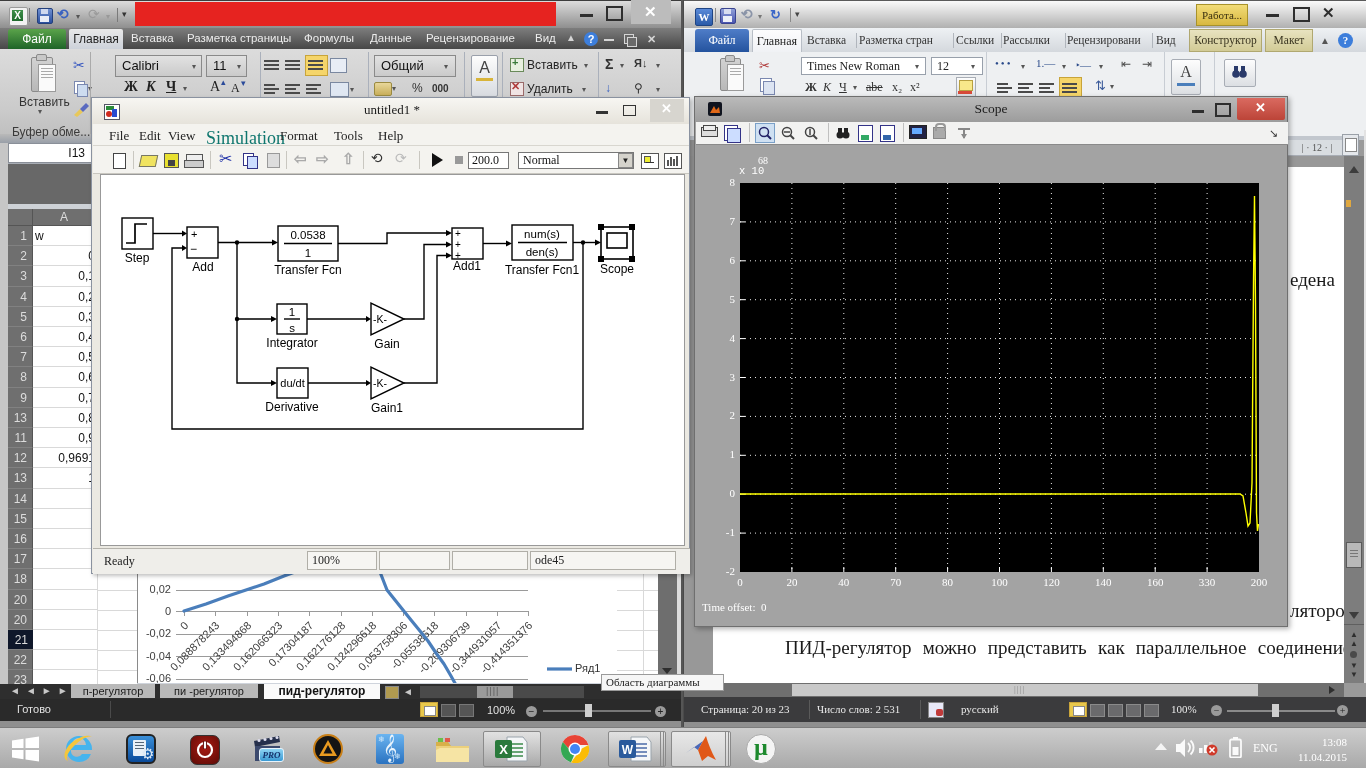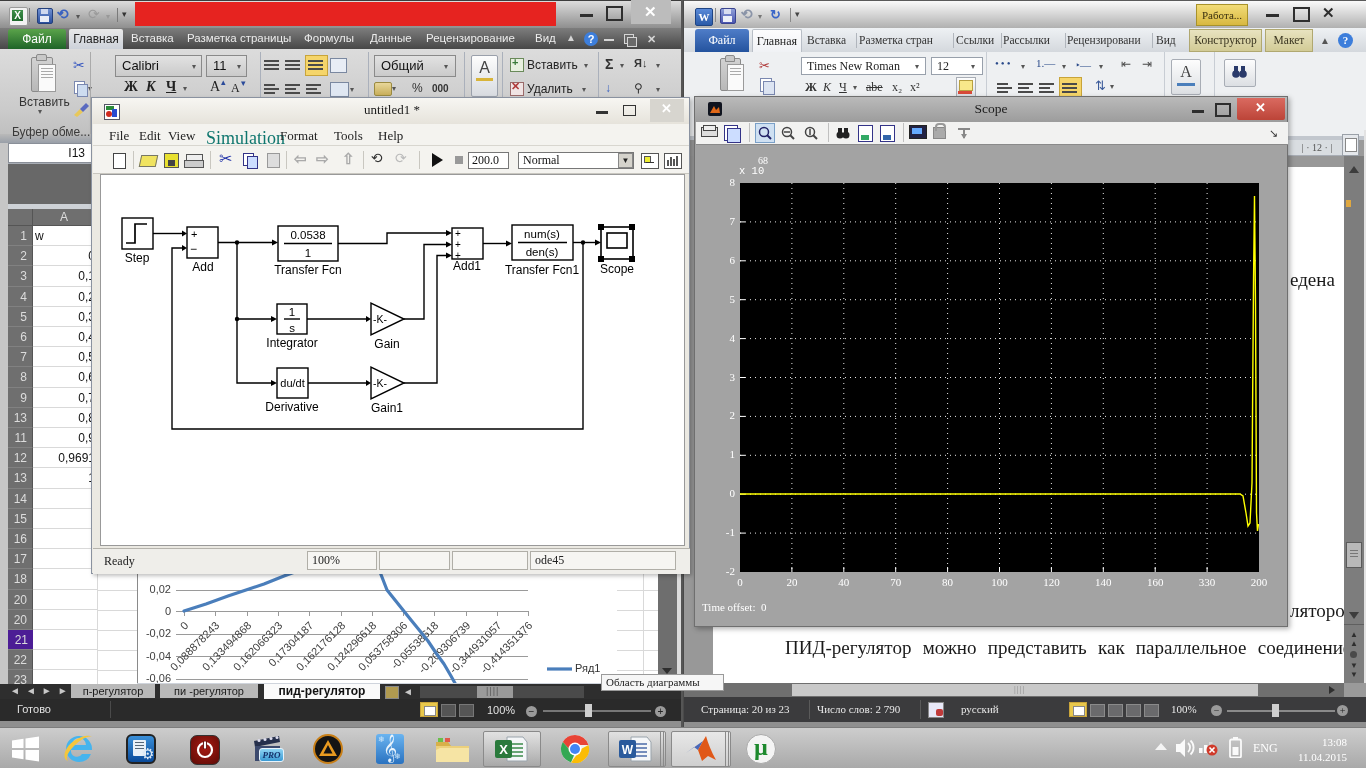--- a/index.html
+++ b/index.html
@@ -201,21 +201,21 @@
 <div class="a" style="left:8px;top:529.0px;width:25px;height:20.2px;background:#6f6f6f;border-right:1px solid #555;border-bottom:1px solid #818181;box-sizing:border-box;color:#dcdcdc;font-size:12px;text-align:right;line-height:20px;padding-right:5px;">16</div>
 <div class="a" style="left:33px;top:529.0px;width:64px;height:20.2px;background:#fff;border-bottom:1px solid #d9d9d9;box-sizing:border-box;color:#111;font-size:12px;text-align:right;line-height:20px;padding:0 2px;"></div>
 <div class="a" style="left:8px;top:549.2px;width:25px;height:20.2px;background:#6f6f6f;border-right:1px solid #555;border-bottom:1px solid #818181;box-sizing:border-box;color:#dcdcdc;font-size:12px;text-align:right;line-height:20px;padding-right:5px;">17</div>
 <div class="a" style="left:33px;top:549.2px;width:64px;height:20.2px;background:#fff;border-bottom:1px solid #d9d9d9;box-sizing:border-box;color:#111;font-size:12px;text-align:right;line-height:20px;padding:0 2px;"></div>
 <div class="a" style="left:8px;top:569.4px;width:25px;height:20.2px;background:#6f6f6f;border-right:1px solid #555;border-bottom:1px solid #818181;box-sizing:border-box;color:#dcdcdc;font-size:12px;text-align:right;line-height:20px;padding-right:5px;">18</div>
 <div class="a" style="left:33px;top:569.4px;width:64px;height:20.2px;background:#fff;border-bottom:1px solid #d9d9d9;box-sizing:border-box;color:#111;font-size:12px;text-align:right;line-height:20px;padding:0 2px;"></div>
 <div class="a" style="left:8px;top:589.6px;width:25px;height:20.2px;background:#6f6f6f;border-right:1px solid #555;border-bottom:1px solid #818181;box-sizing:border-box;color:#dcdcdc;font-size:12px;text-align:right;line-height:20px;padding-right:5px;">20</div>
 <div class="a" style="left:33px;top:589.6px;width:64px;height:20.2px;background:#fff;border-bottom:1px solid #d9d9d9;box-sizing:border-box;color:#111;font-size:12px;text-align:right;line-height:20px;padding:0 2px;"></div>
 <div class="a" style="left:8px;top:609.8px;width:25px;height:20.2px;background:#6f6f6f;border-right:1px solid #555;border-bottom:1px solid #818181;box-sizing:border-box;color:#dcdcdc;font-size:12px;text-align:right;line-height:20px;padding-right:5px;">20</div>
 <div class="a" style="left:33px;top:609.8px;width:64px;height:20.2px;background:#fff;border-bottom:1px solid #d9d9d9;box-sizing:border-box;color:#111;font-size:12px;text-align:right;line-height:20px;padding:0 2px;"></div>
-<div class="a" style="left:8px;top:630.0px;width:41px;height:20.2px;background:#4c1d95;border-right:1px solid #555;border-bottom:1px solid #818181;box-sizing:border-box;color:#dcdcdc;font-size:12px;text-align:right;line-height:20px;padding-right:20px;">21</div>
+<div class="a" style="left:8px;top:630.0px;width:41px;height:20.2px;background:#0f172a;border-right:1px solid #555;border-bottom:1px solid #818181;box-sizing:border-box;color:#dcdcdc;font-size:12px;text-align:right;line-height:20px;padding-right:20px;">21</div>
 <div class="a" style="left:33px;top:630.0px;width:64px;height:20.2px;background:#fff;border-bottom:1px solid #d9d9d9;box-sizing:border-box;color:#111;font-size:12px;text-align:right;line-height:20px;padding:0 2px;"></div>
 <div class="a" style="left:8px;top:650.2px;width:25px;height:20.2px;background:#6f6f6f;border-right:1px solid #555;border-bottom:1px solid #818181;box-sizing:border-box;color:#dcdcdc;font-size:12px;text-align:right;line-height:20px;padding-right:5px;">22</div>
 <div class="a" style="left:33px;top:650.2px;width:64px;height:20.2px;background:#fff;border-bottom:1px solid #d9d9d9;box-sizing:border-box;color:#111;font-size:12px;text-align:right;line-height:20px;padding:0 2px;"></div>
 <div class="a" style="left:8px;top:670.4px;width:25px;height:20.2px;background:#6f6f6f;border-right:1px solid #555;border-bottom:1px solid #818181;box-sizing:border-box;color:#dcdcdc;font-size:12px;text-align:right;line-height:20px;padding-right:5px;">23</div>
 <div class="a" style="left:33px;top:670.4px;width:64px;height:20.2px;background:#fff;border-bottom:1px solid #d9d9d9;box-sizing:border-box;color:#111;font-size:12px;text-align:right;line-height:20px;padding:0 2px;"></div>
 <div class="a" style="left:137px;top:545px;width:479px;height:138px;background:#fff;border-left:1px solid #8a8a8a;border-right:1px solid #8a8a8a;overflow:hidden;">
 <div class="a" style="left:38px;top:44.6px;width:352px;height:1px;background:#9a9a9a;"></div>
 <div class="a" style="left:0px;top:38.1px;width:33px;text-align:right;font-size:11px;color:#404040;">0,02</div>
 <div class="a" style="left:38px;top:66.2px;width:352px;height:1px;background:#9a9a9a;"></div>
 <div class="a" style="left:0px;top:59.7px;width:33px;text-align:right;font-size:11px;color:#404040;">0</div>
@@ -445,21 +445,21 @@
  <div class="a" style="left:680px;top:130px;width:3px;height:553px;background:#e3e3e3;"></div>
 
  <div class="a" style="left:0;top:683px;width:660px;height:14px;background:#6f6f6f;"></div>
  <div class="a" style="left:108px;top:684px;width:466px;height:12px;background:#c9c9c9;"></div>
  <div class="tx" style="left:330px;top:684px;font-size:9px;color:#8a8a8a;letter-spacing:1px;">||||</div>
  <div class="a" style="left:645px;top:686px;width:0;height:0;border-top:4px solid transparent;border-bottom:4px solid transparent;border-left:6px solid #2e2e2e;"></div>
 
  <div class="a" style="left:0;top:697px;width:683px;height:25px;background:#3b3b3d;"></div>
  <div class="tx" style="left:17px;top:703px;font-size:11px;color:#e9e9e9;">Страница: 20 из 23</div>
  <div class="a" style="left:125px;top:700px;width:1px;height:19px;background:#5a5a5a;"></div>
- <div class="tx" style="left:133px;top:703px;font-size:11px;color:#e9e9e9;">Число слов: 2 790</div>
+ <div class="tx" style="left:133px;top:703px;font-size:11px;color:#e9e9e9;">Число слов: 2 531</div>
  <div class="a" style="left:236px;top:700px;width:1px;height:19px;background:#5a5a5a;"></div>
  <div class="a" style="left:244px;top:702px;width:14px;height:14px;background:#e8e8f8;border:1px solid #888;">
       <div class="a" style="left:7px;top:6px;width:7px;height:7px;background:#c03a3a;border-radius:2px;"></div>
     </div>
  <div class="tx" style="left:277px;top:703px;font-size:11px;color:#e9e9e9;">русский</div>
  <div class="a" style="left:385px;top:702px;width:18px;height:15px;background:#e8c84c;border:1px solid #caa53a;box-sizing:border-box;">
       <div class="a" style="left:3px;top:3px;width:10px;height:8px;background:#fff;border:1px solid #888;"></div>
     </div>
  <div class="a" style="left:406px;top:704px;width:13px;height:11px;background:#6a6a6c;border:1px solid #8a8a8a;"></div>
  <div class="a" style="left:424px;top:704px;width:13px;height:11px;background:#6a6a6c;border:1px solid #8a8a8a;"></div>

